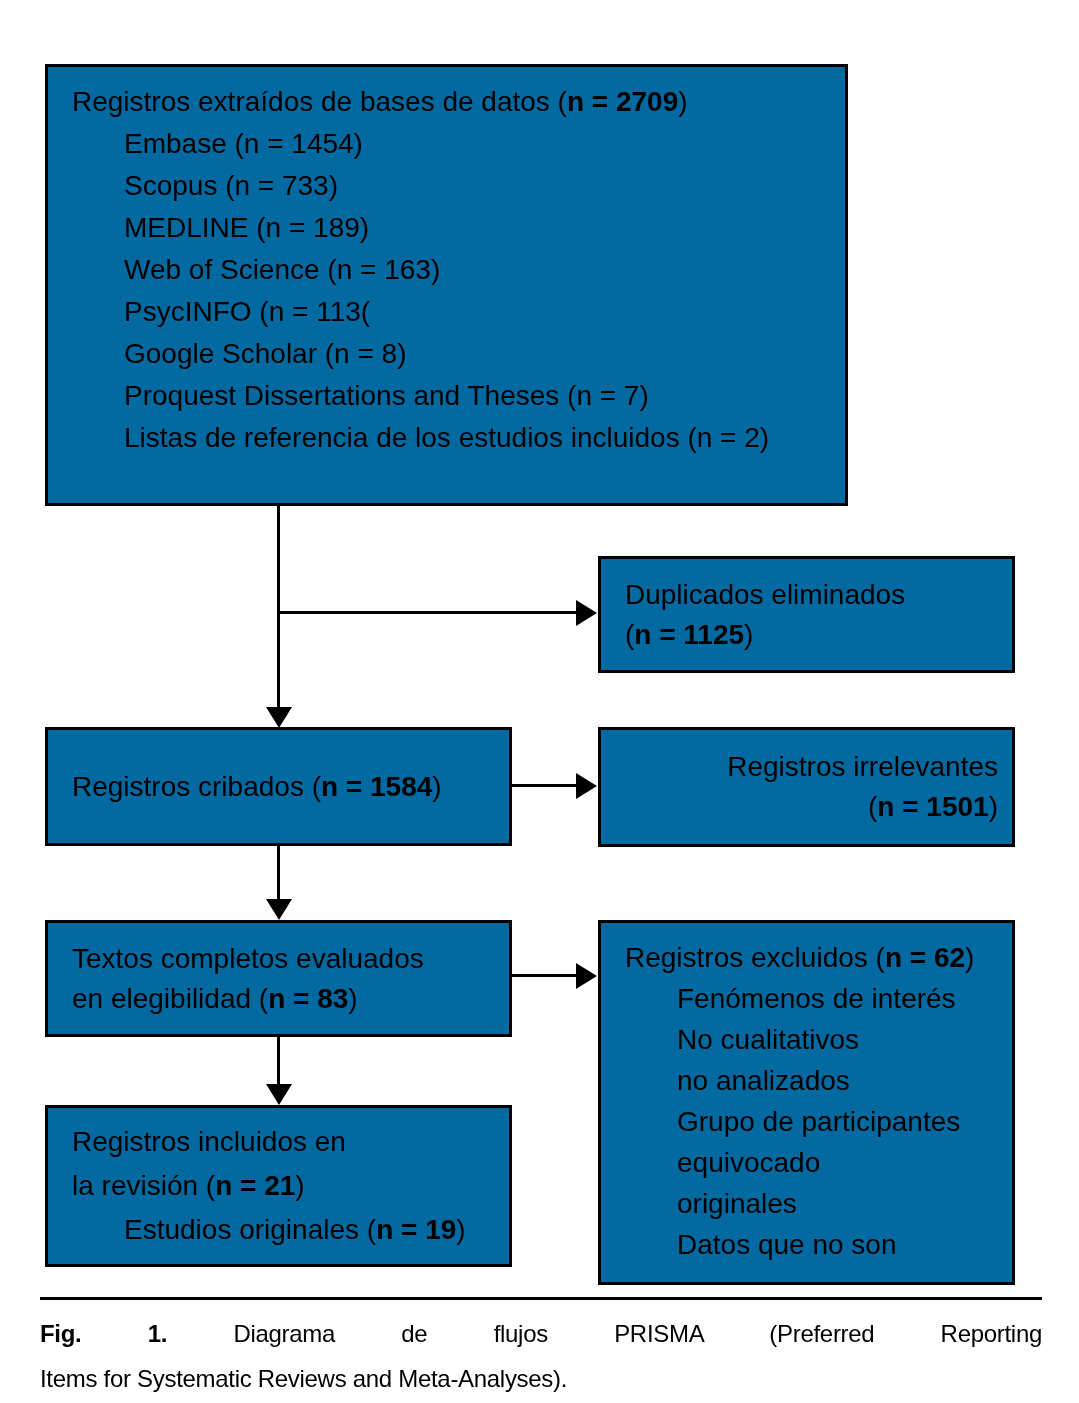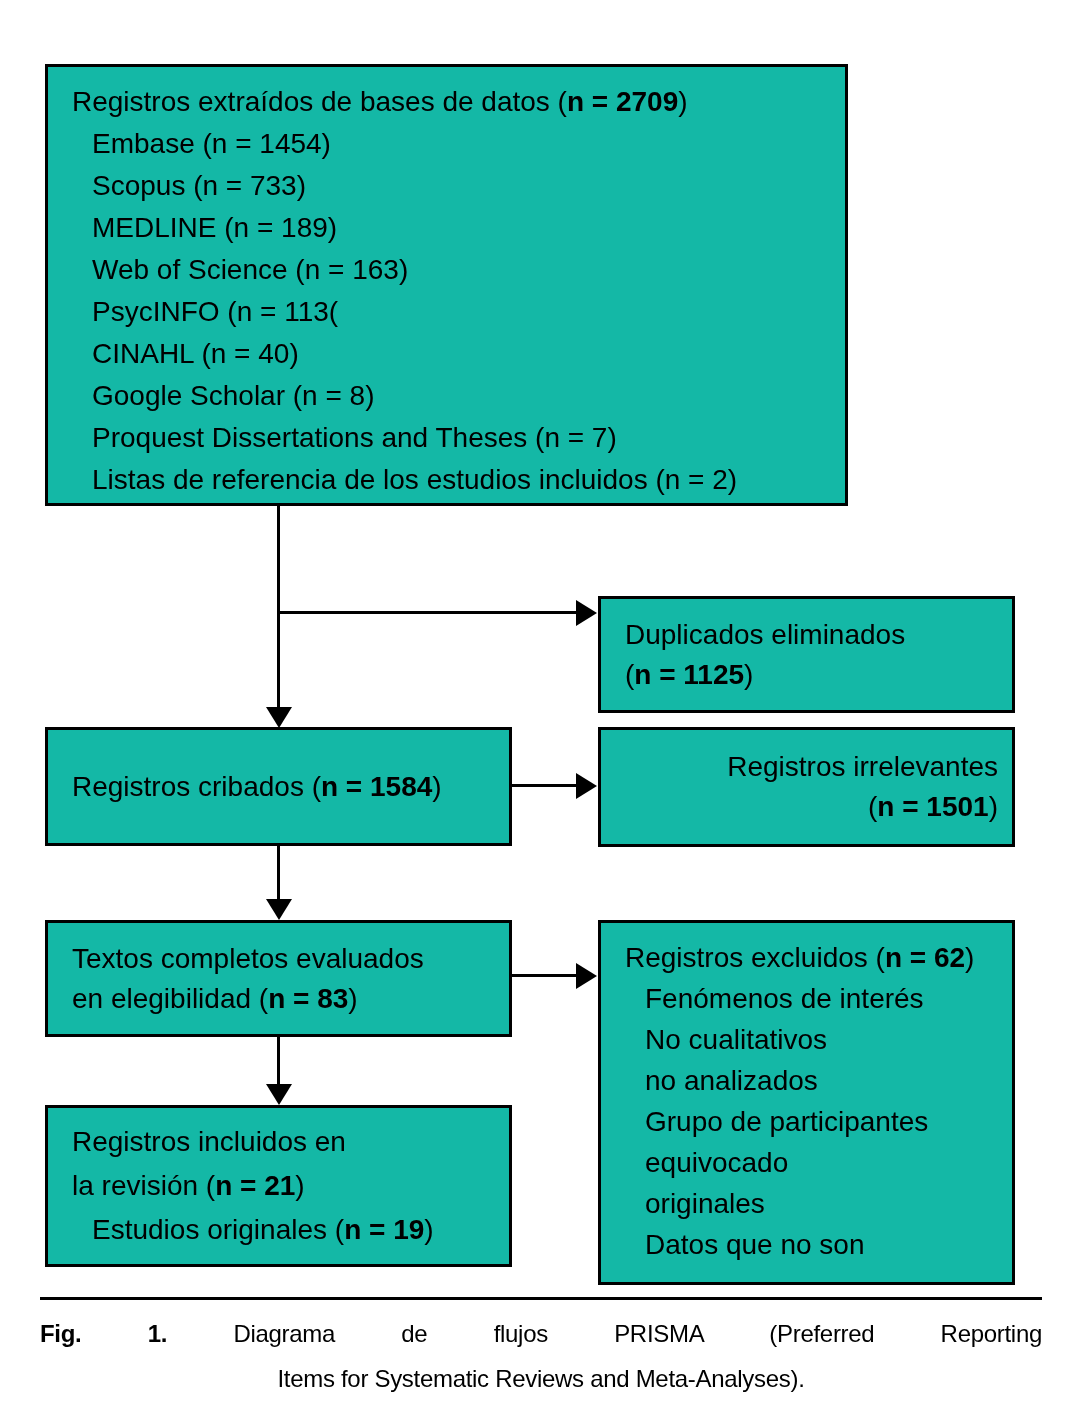--- a/index.html
+++ b/index.html
@@ -8,37 +8,37 @@
     position: relative;
     width: 1079px;
     height: 1403px;
     background: #ffffff;
     color: #000000;
     font-family: "Liberation Sans", sans-serif;
     overflow: hidden;
   }
   .box {
     position: absolute;
-    background: #14b8a6;
+    background: #0369a1;
     border: 3px solid #000000;
     font-size: 28px;
     line-height: 42px;
   }
   .pad-top { padding: 14px 18px 0 24px; }
   .vcenter {
     display: flex;
     flex-direction: column;
     justify-content: center;
     padding-left: 24px;
     padding-right: 14px;
   }
   .lh40 { line-height: 40px; }
   .lh41 { line-height: 41px; }
   .lh44 { line-height: 44px; }
-  .indent { margin-left: 20px; }
+  .indent { margin-left: 52px; }
   b { font-weight: bold; }
 
   
   .vline { position: absolute; width: 3px; background: #000000; }
   .hline { position: absolute; height: 3px; background: #000000; }
   .ah-down {
     position: absolute; width: 0; height: 0;
     border-left: 13px solid transparent;
     border-right: 13px solid transparent;
     border-top: 21px solid #000000;
@@ -47,44 +47,43 @@
     position: absolute; width: 0; height: 0;
     border-top: 13px solid transparent;
     border-bottom: 13px solid transparent;
     border-left: 21px solid #000000;
   }
 
   
   .caption-rule { position: absolute; left: 40px; top: 1297px; width: 1002px; height: 3px; background: #000000; }
   .caption { position: absolute; left: 40px; top: 1311px; width: 1002px; font-size: 24px; line-height: 45px; letter-spacing: -0.3px; }
   .caption .l1 { text-align: justify; text-align-last: justify; white-space: normal; }
-  .caption .l2 { text-align: center; }
+  .caption .l2 { text-align: left; }
 
   
   #box-identification { left: 45px;  top: 64px;   width: 803px; height: 442px; }
-  #box-duplicates     { left: 598px; top: 556px;  width: 417px; height: 117px; margin-top: 40px; }
+  #box-duplicates     { left: 598px; top: 556px;  width: 417px; height: 117px; }
   #box-screened       { left: 45px;  top: 727px;  width: 467px; height: 119px; }
   #box-irrelevant     { left: 598px; top: 727px;  width: 417px; height: 120px; text-align: right; }
   #box-fulltext       { left: 45px;  top: 920px;  width: 467px; height: 117px; }
   #box-excluded       { left: 598px; top: 920px;  width: 417px; height: 365px; }
   #box-included       { left: 45px;  top: 1105px; width: 467px; height: 162px; }
 </style>
 </head>
 <body>
 
 <div class="stage">
 
   <div class="box pad-top" id="box-identification">
     <div><span>Registros extraídos de bases de datos (</span><b>n = 2709</b><span>)</span></div>
     <div class="indent">Embase (n = 1454)</div>
     <div class="indent">Scopus (n = 733)</div>
     <div class="indent">MEDLINE (n = 189)</div>
     <div class="indent">Web of Science (n = 163)</div>
     <div class="indent">PsycINFO (n = 113(</div>
-    <div class="indent">CINAHL (n = 40)</div>
     <div class="indent">Google Scholar (n = 8)</div>
     <div class="indent">Proquest Dissertations and Theses (n = 7)</div>
     <div class="indent">Listas de referencia de los estudios incluidos (n = 2)</div>
   </div>
 
   <div class="vline" style="left:277px; top:506px; height:203px;"></div>
   <div class="ah-down" style="left:266px; top:707px;"></div>
   <div class="hline" style="left:277px; top:611px; width:300px;"></div>
   <div class="ah-right" style="left:576px; top:600px;"></div>
 

